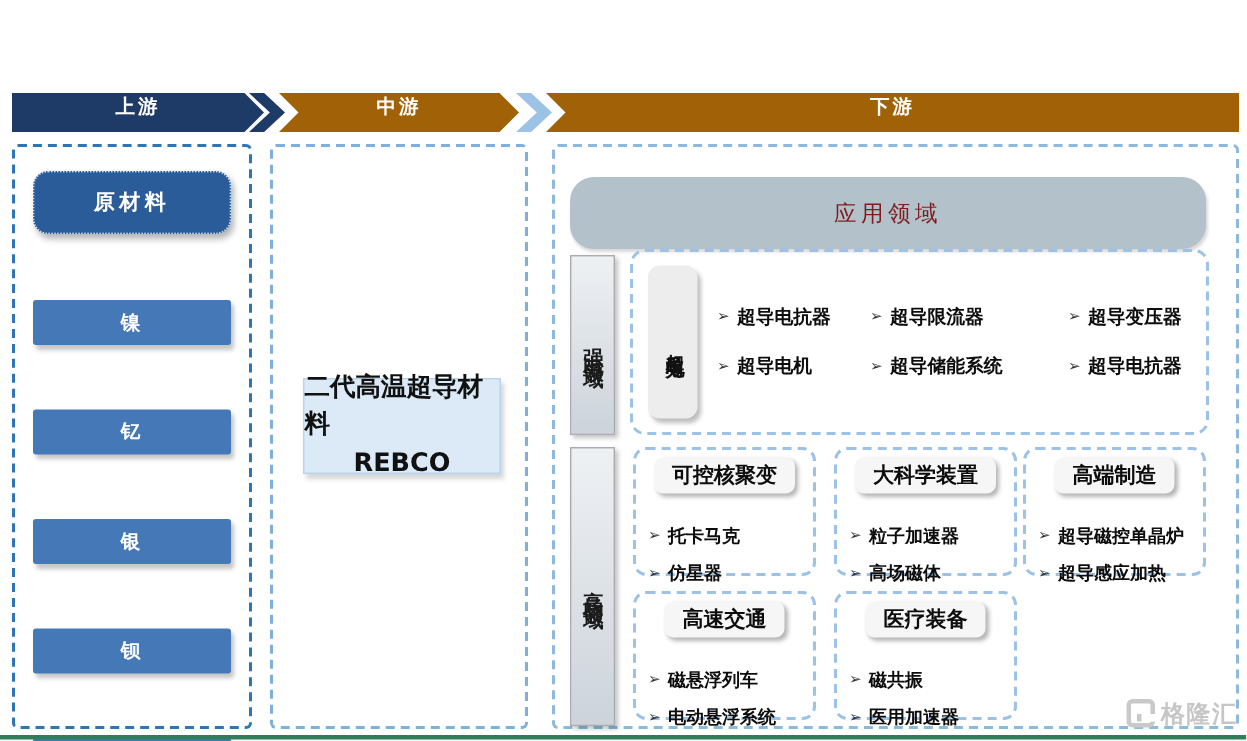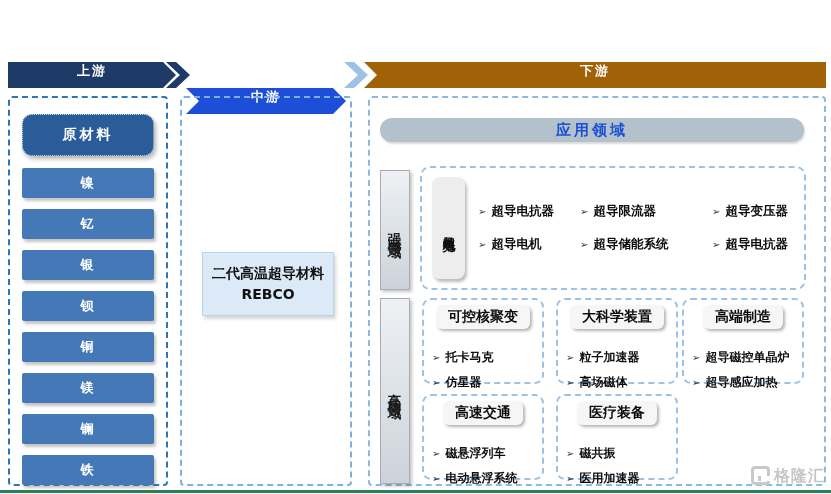--- a/index.html
+++ b/index.html
@@ -9,31 +9,31 @@
   
   .title { position:absolute; top:8px; left:0; right:0; text-align:center;
            font-size:20px; font-weight:bold; color:#000; letter-spacing:1px; }
 
   
   .band-seg { position:absolute; top:62px; height:26px; display:flex;
               align-items:flex-start; justify-content:center;
               color:#fff; font-size:13px; font-weight:bold; letter-spacing:2px; }
   .seg-up   { left:8px;   width:168px; background:#1e3a66;
               clip-path:polygon(0 0, calc(100% - 13px) 0, 100% 50%, calc(100% - 13px) 100%, 0 100%); }
-  .seg-mid  { left:186px; width:160px; background:#1d4ed8;
-              clip-path:polygon(0 0, calc(100% - 13px) 0, 100% 50%, calc(100% - 13px) 100%, 0 100%, 13px 50%);margin-top:26px; }
+  .seg-mid  { left:186px; width:160px; background:#a16207;
+              clip-path:polygon(0 0, calc(100% - 13px) 0, 100% 50%, calc(100% - 13px) 100%, 0 100%, 13px 50%); }
   .seg-down { left:364px; width:462px; background:#a16207;
               clip-path:polygon(0 0, 100% 0, 100% 100%, 0 100%, 13px 50%); }
   .chev { position:absolute; top:62px; height:26px; width:24px;
           clip-path:polygon(0 0, 42% 0, 100% 50%, 42% 100%, 0 100%, 58% 50%); }
   .chev-up  { left:166px; background:#1e3a66; }
   .chev-mid { left:344px; background:#9cc2e5; }
 
   
-  .panel { position:absolute; top:96px; height:390px; border-radius:4px; }
+  .panel { position:absolute; top:96px; height:390px; border-radius:4px;gap:32px; }
   .panel-left { left:8px;   width:160px; border:2px dashed #2e75b6;
                 padding:16px 12px 10px 12px; display:flex; flex-direction:column; }
   .panel-mid  { left:180px; width:172px; border:2px dashed #7fb0dd; }
   .panel-right{ left:368px; width:458px; border:2px dashed #8fb8dd; }
 
   
   .raw-header { height:42px; flex:0 0 auto; margin-bottom:12px;
                 background:#2a5c9a; border:1px dotted #cfe0f0; border-radius:10px;
                 box-shadow:2px 3px 4px rgba(90,90,90,.45);
                 display:flex; align-items:center; justify-content:center;
@@ -48,28 +48,28 @@
   
   .mid-header { position:absolute; left:20px; top:26px; width:132px; height:36px;
                 background:#a3c9e6; border-radius:9px;
                 box-shadow:2px 3px 3px rgba(130,130,130,.35);
                 display:flex; align-items:center; justify-content:center;
                 color:#14213d; font-size:13.5px; font-weight:bold; }
   .rebco-box { position:absolute; left:20px; top:154px; width:132px; height:64px;
                background:#dceaf7; border:1px solid #b9d5ec;
                box-shadow:2px 3px 3px rgba(140,140,140,.35);
                display:flex; flex-direction:column; align-items:center; justify-content:center;
-               color:#111; font-size:14px; font-weight:bold; line-height:1.5; }
-
-  
-  .app-header { position:absolute; left:10px; top:20px; width:424px; height:24px;
+               color:#111; font-size:17px; font-weight:bold; line-height:1.5; }
+
+  
+  .app-header { position:absolute; left:10px; top:20px; width:424px; height:48px;
                 background:#b2c1ca; border-radius:16px;
                 box-shadow:1px 2px 2px rgba(130,130,130,.3);
                 display:flex; align-items:center; justify-content:center;
-                color:#1d4ed8; font-size:15px; font-weight:bold; letter-spacing:3px; }
+                color:#7f1d1d; font-size:15px; font-weight:normal; letter-spacing:3px; }
   .v-label { position:absolute; background:linear-gradient(180deg,#eef1f4,#ccd3da);
              border:1px solid #a9adb3; box-shadow:2px 2px 3px rgba(60,60,60,.3);
              display:flex; align-items:center; justify-content:center;
              writing-mode:vertical-lr; text-orientation:upright;
              color:#1b1b1b; font-size:13.5px; font-weight:bold; letter-spacing:4px; }
   .strong-label { left:10px; top:72px;  width:30px; height:120px; }
   .high-label   { left:10px; top:200px; width:30px; height:186px; }
 
   .strong-panel { position:absolute; left:50px; top:68px; width:386px; height:124px;
                   border:2px dashed #9cc2e5; border-radius:10px; }

